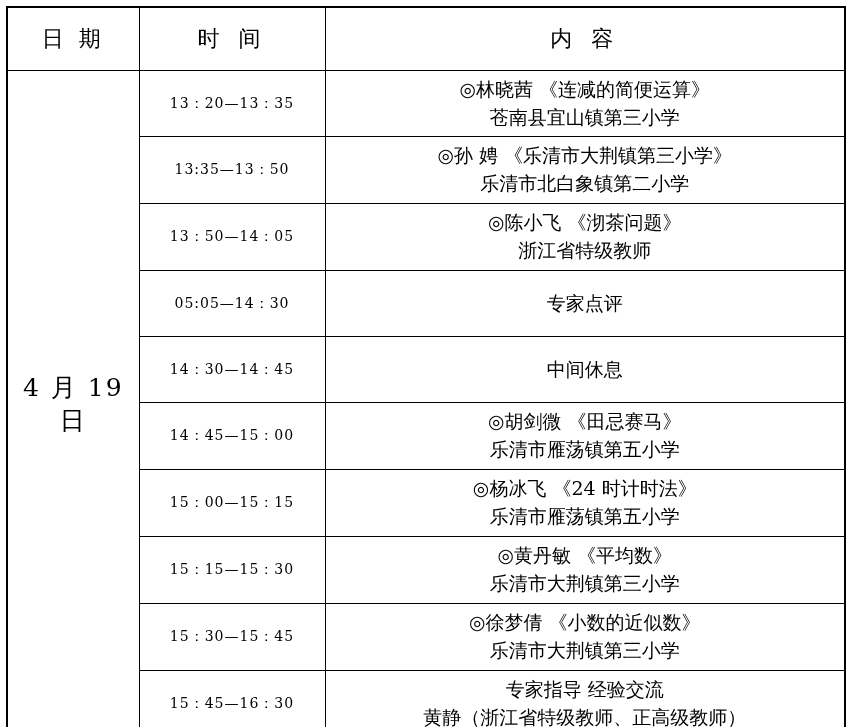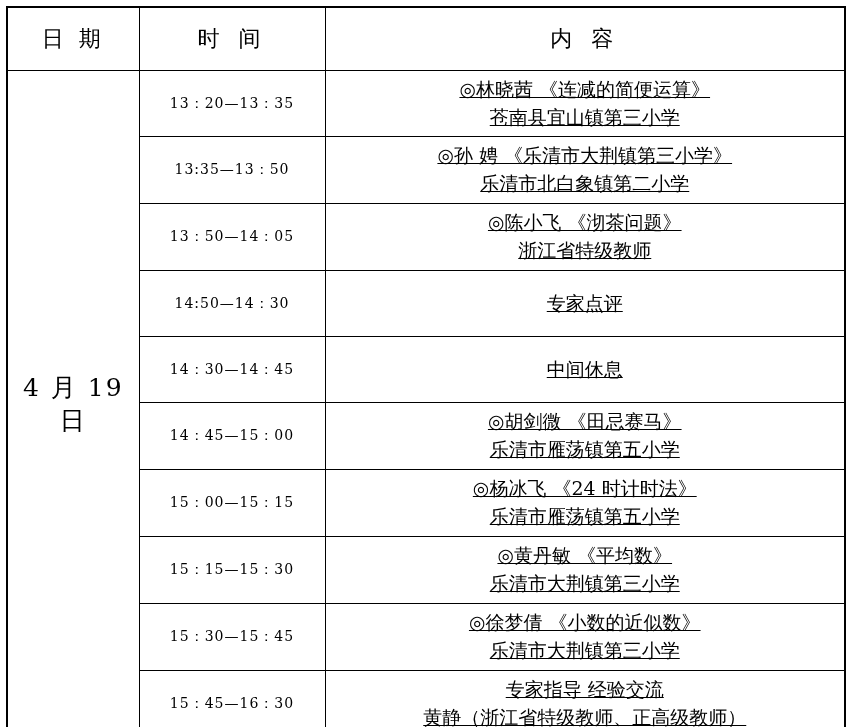--- a/index.html
+++ b/index.html
@@ -57,21 +57,20 @@
   td.time-cell {
     font-size: 14px;
     letter-spacing: 1px;
     border-right: 2px solid #000;
     white-space: nowrap;
   }
   td.content-cell {
     font-size: 19px;
     line-height: 1.45;
     padding: 6px 4px;
-    text-decoration: underline;
   }
   .line { display: block; }
   .row-h1 { height: 66px; }
   .row-h2 { height: 67px; }
   .row-single { height: 66px; }
 </style>
 </head>
 <body>
 
 <div class="sheet">
@@ -105,21 +104,21 @@
         </td>
       </tr>
       <tr class="row-h2">
         <td class="time-cell">13：50—14：05</td>
         <td class="content-cell">
           <span class="line">◎陈小飞 《沏茶问题》</span>
           <span class="line">浙江省特级教师</span>
         </td>
       </tr>
       <tr class="row-single">
-        <td class="time-cell">14:50—14：30</td>
+        <td class="time-cell">05:05—14：30</td>
         <td class="content-cell">
           <span class="line">专家点评</span>
         </td>
       </tr>
       <tr class="row-single">
         <td class="time-cell">14：30—14：45</td>
         <td class="content-cell">
           <span class="line">中间休息</span>
         </td>
       </tr>

